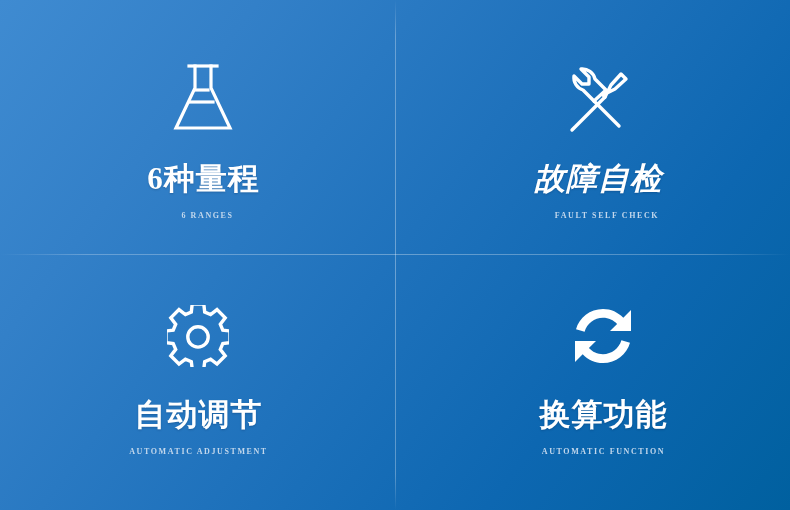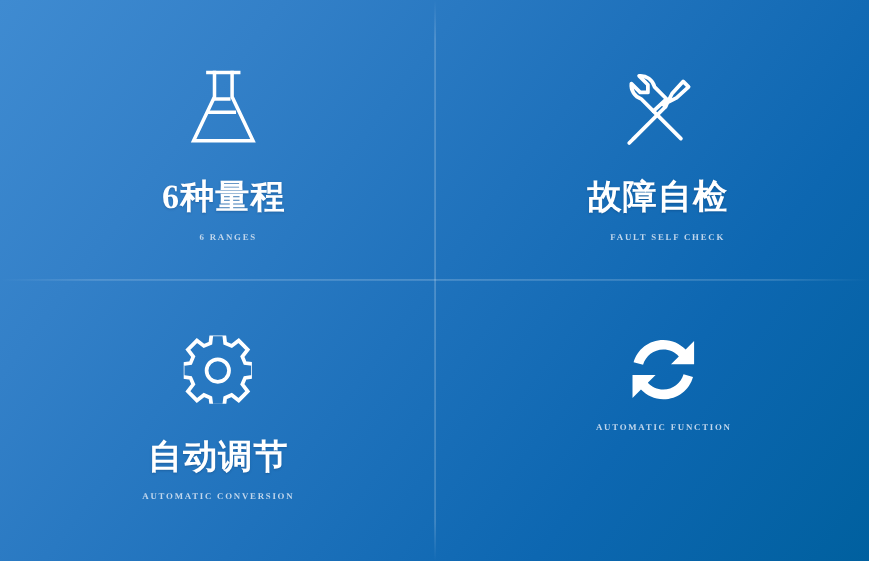--- a/index.html
+++ b/index.html
@@ -96,21 +96,21 @@
     letter-spacing: 1.6px;
     white-space: nowrap;
   }
 
   
   #cell-ranges .cell-icon    { margin-top: 62px; margin-left: 2px; }
   #cell-ranges .cell-title   { margin-top: 29px; margin-left: 4px; }
   #cell-ranges .cell-subtitle{ margin-top: 18px; margin-left: 12px; }
 
   #cell-fault .cell-icon     { margin-top: 62px; margin-left: 0; }
-  #cell-fault .cell-title    { margin-top: 29px; margin-left: 3px; }
+  #cell-fault .cell-title    { margin-top: 29px; margin-left: 3px; font-style: italic; }
   #cell-fault .cell-subtitle { margin-top: 18px; margin-left: 21px; }
 
   #cell-auto .cell-icon      { margin-top: 50px; margin-left: 4px; }
   #cell-auto .cell-title     { margin-top: 32px; margin-left: 6px; }
   #cell-auto .cell-subtitle  { margin-top: 18px; margin-left: 6px; }
 
   #cell-conversion .cell-icon     { margin-top: 50px; margin-left: 0; }
   #cell-conversion .cell-title    { margin-top: 32px; margin-left: 2px; }
   #cell-conversion .cell-subtitle { margin-top: 18px; margin-left: 2px; }
 </style>
@@ -170,21 +170,21 @@
                    L53.3 48.4 L58.2 54.8 L50.0 63.0 L43.6 58.1
                    L37.7 60.6 L36.8 67.8 L25.2 67.8 L24.3 60.6
                    L18.4 58.1 L12.0 63.0 L3.8 54.8 L8.7 48.4
                    L6.2 42.5 L-1.0 41.6 L-1.0 30.0 L6.2 29.1
                    L8.7 23.2 L3.8 16.8 L12.0 8.6 L18.4 13.5
                    L24.3 11.0 Z" transform="translate(0,-4) scale(1.0)"></path>
           <circle cx="31" cy="31.9" r="10.2"></circle>
         </svg>
       </span>
       <span class="cell-title">自动调节</span>
-      <span class="cell-subtitle">AUTOMATIC CONVERSION</span>
+      <span class="cell-subtitle">AUTOMATIC ADJUSTMENT</span>
     </div>
 
     <div class="cell" id="cell-conversion">
       <span class="cell-icon">
         <svg width="62" height="62" viewBox="0 0 62 62" fill="#ffffff" stroke="none">
 
           <path d="M31 4
                    C 18.0 4 7.2 12.6 4.0 24.3
                    L 12.6 26.7
                    C 15.0 18.6 22.3 12.8 31 12.8
@@ -200,20 +200,21 @@
                    L 49.4 35.3
                    C 47.0 43.4 39.7 49.2 31 49.2
                    C 25.4 49.2 20.4 46.8 16.9 43.0
                    L 24.0 35.9
                    L 3.0 35.9
                    L 3.0 56.9
                    L 10.7 49.2
                    C 15.8 54.6 23.0 58 31 58 Z"></path>
         </svg>
       </span>
+      <span class="cell-title">换算功能</span>
       <span class="cell-subtitle">AUTOMATIC FUNCTION</span>
     </div>
   </div>
 
   <div class="divider-v" style="left:395px;"></div>
   <div class="divider-h" style="top:254px;"></div>
 
 </div>
 
 </body></html>

